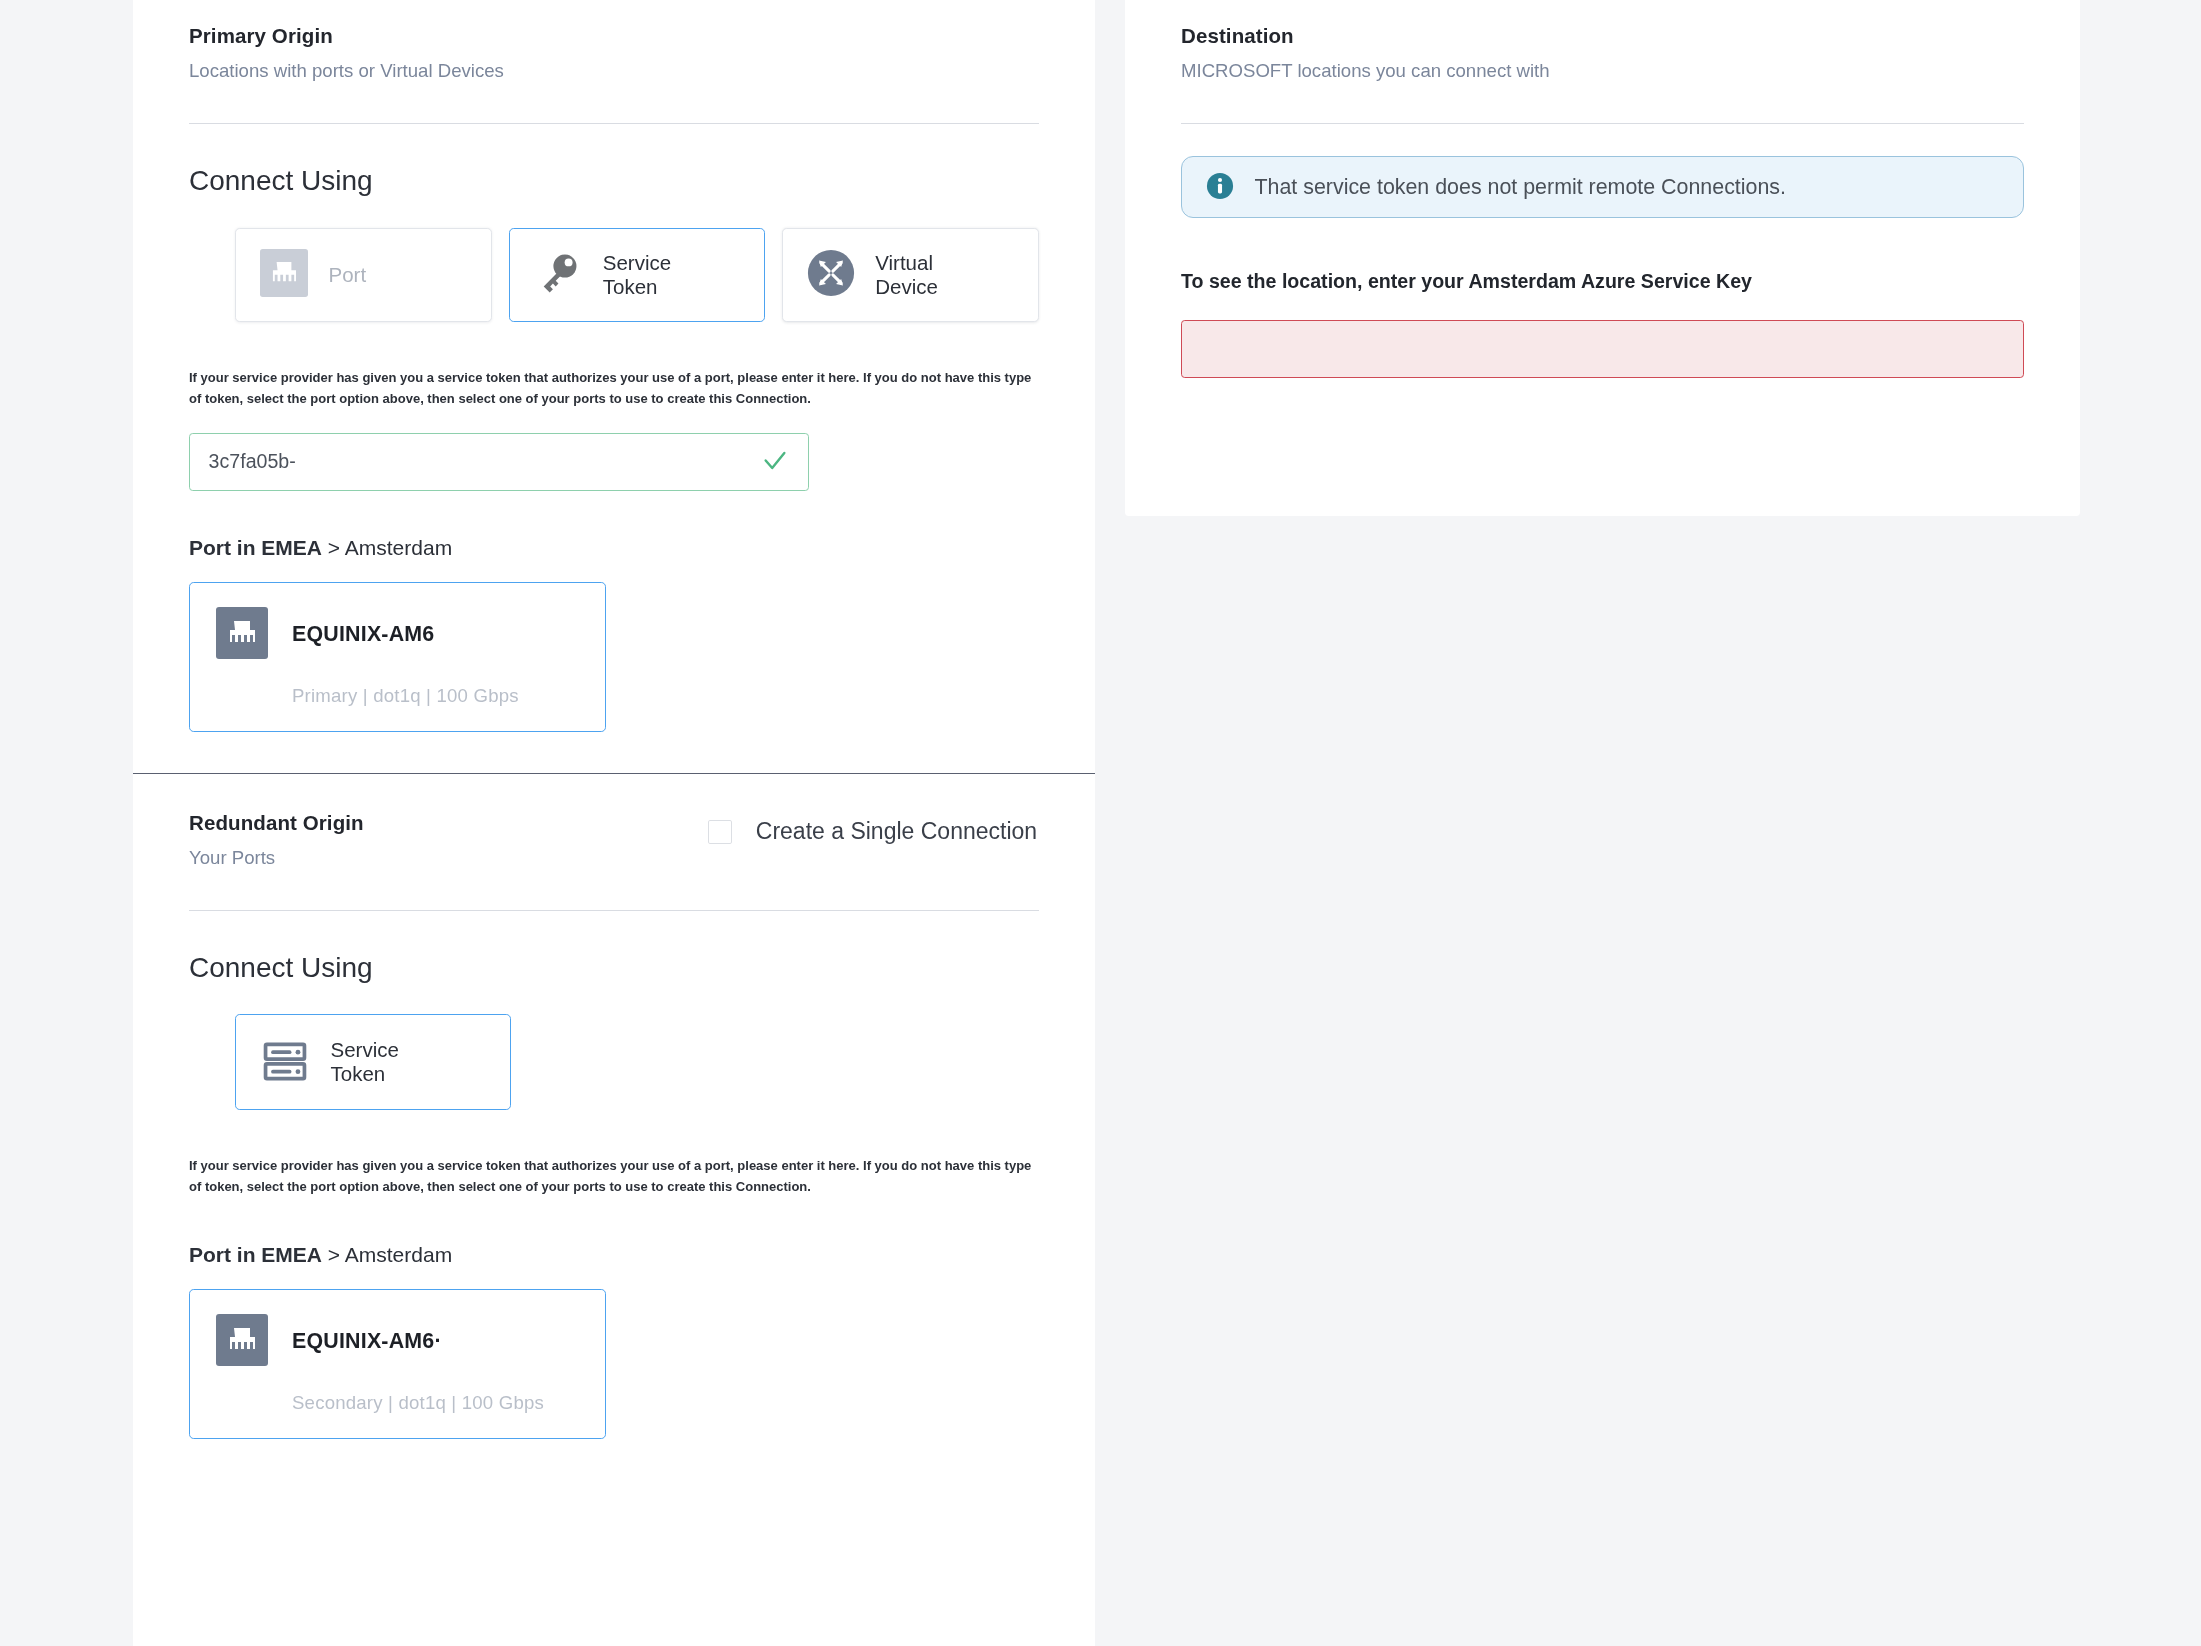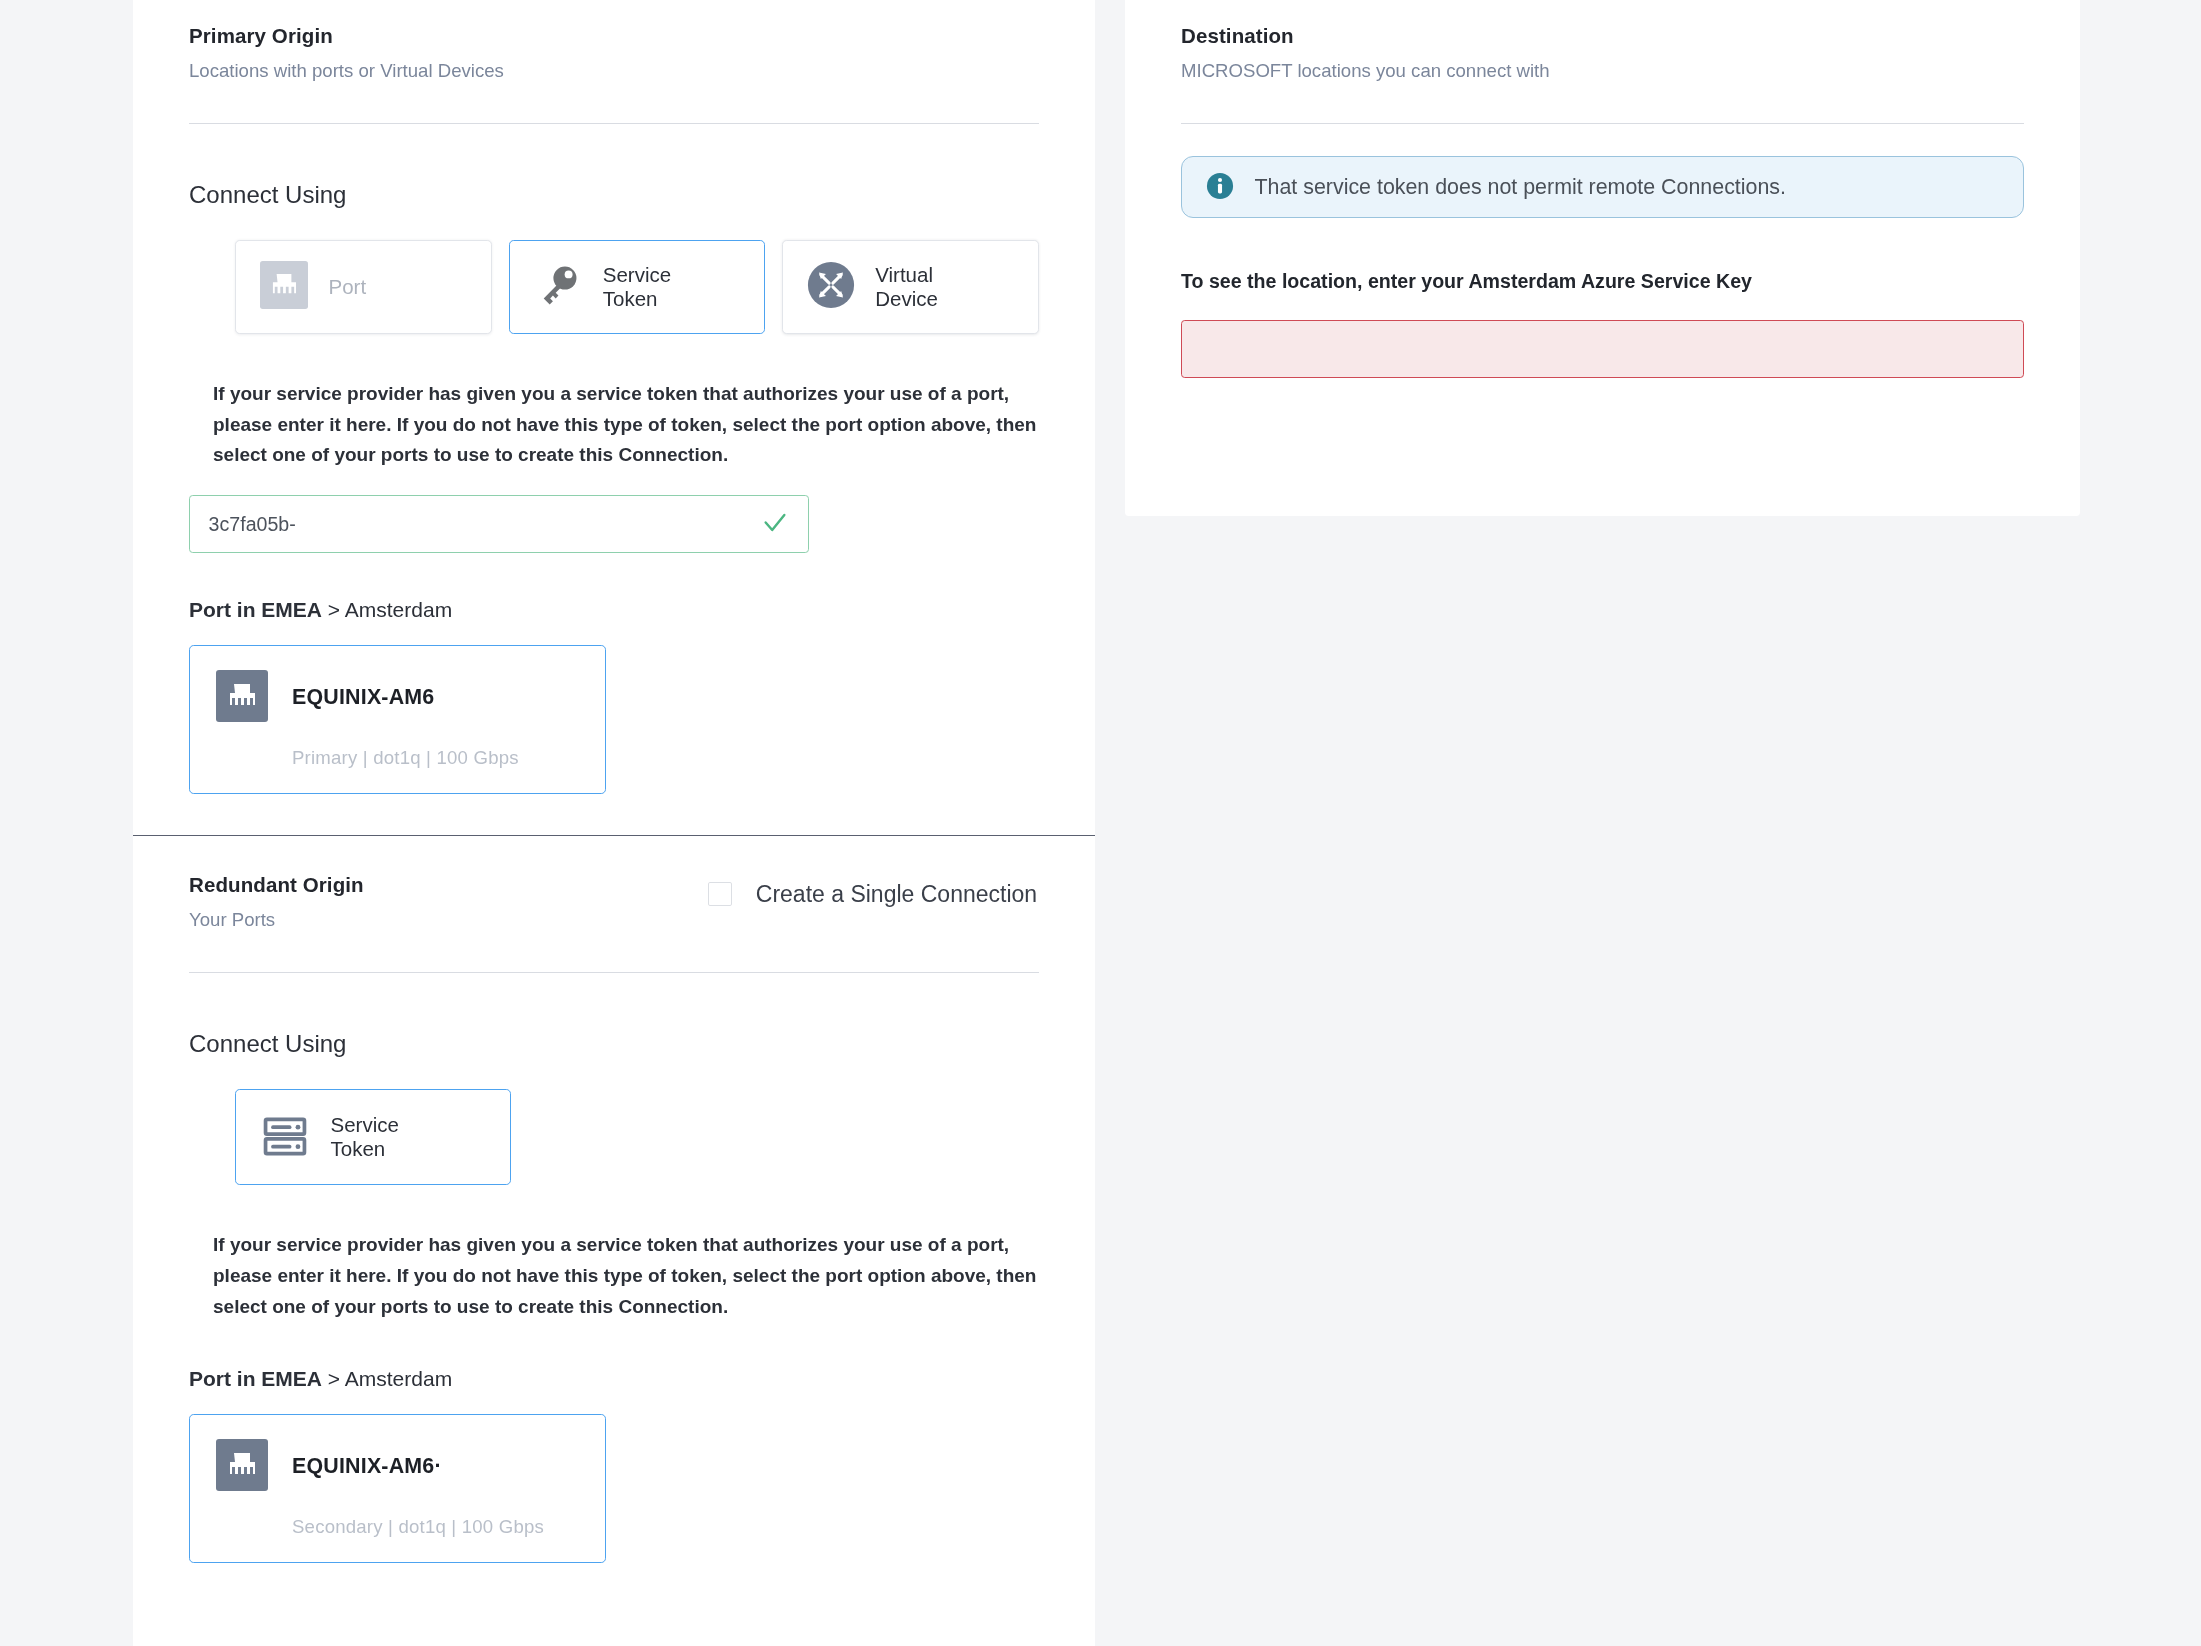--- a/index.html
+++ b/index.html
@@ -72,23 +72,23 @@
     margin: 41px 0 0 0;
   }
   .hr-strong {
     border: 0;
     border-top: 1.9px solid #5a6070;
     margin: 41px 0 0 0;
   }
 
   
   .connect-label {
-    font-size: 24px;
+    font-size: 28px;
     color: #2c3038;
-    margin-top: 57px;
+    margin-top: 40px;
     line-height: 1.2;
   }
   .choice-row {
     display: flex;
     gap: 17px;
     margin-top: 30px;
     align-items: flex-start;
     padding-left: 46px;
   }
   .choice {
@@ -120,27 +120,26 @@
     line-height: 1.18;
     color: #2c3038;
     white-space: pre-line;
   }
   .choice.disabled .choice-label { color: #adb3bd; }
 
   .ic { flex: none; display: block; }
 
   
   .help-text {
-    font-size: 19px;
+    font-size: 13px;
     font-weight: bold;
     color: #2c3038;
     line-height: 1.62;
     margin-top: 45px;
     max-width: 858px;
-    margin-left: 24px;
   }
 
   
   .token-wrap {
     position: relative;
     width: 620px;
     margin-top: 24px;
   }
   .token-input {
     width: 100%;

